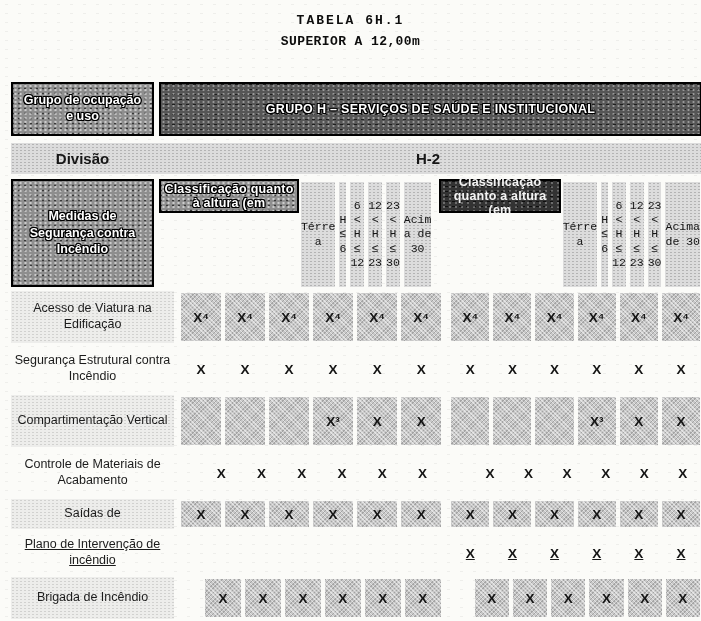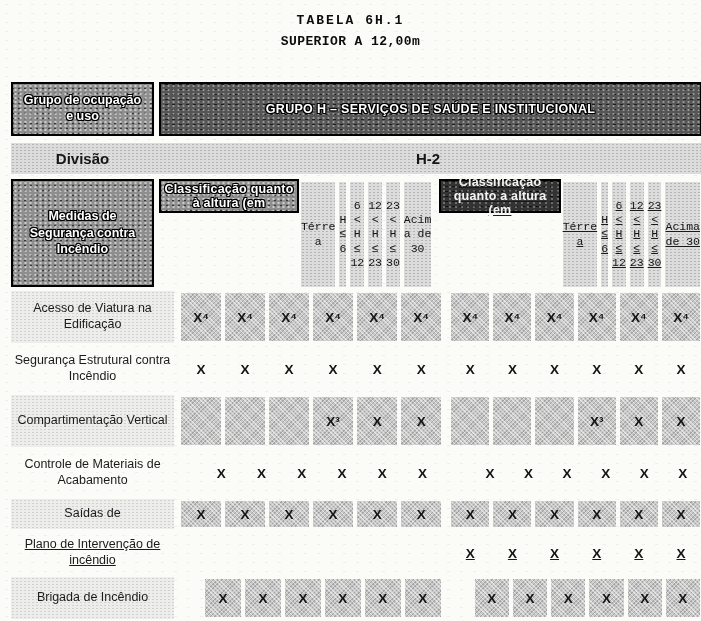--- a/index.html
+++ b/index.html
@@ -86,21 +86,21 @@
 
   
   .rowC{height:108px;margin-bottom:4px;}
   .measures-box{
     width:143px;flex-shrink:0;box-sizing:border-box;border:2px solid #000;
     display:flex;align-items:center;justify-content:center;text-align:center;
     font-size:12.5px;line-height:1.35;padding:0 8px;
   }
   .section{display:flex;flex-direction:row;}
   .section-a{flex:278;margin-left:5px;}
-  .section-b{flex:266;margin-left:6px;text-decoration:underline;}
+  .section-b{flex:266;margin-left:6px;}
   .band{
     height:34px;box-sizing:border-box;border:2px solid #000;
     display:flex;align-items:center;justify-content:center;text-align:center;
     font-size:12.5px;letter-spacing:.2px;
   }
   .band-h2{color:#f4f4f4;font-weight:bold;}
   .hcols{flex:1;display:flex;margin-top:3px;}
   .hcol{
     flex:1;margin:0 2px;white-space:pre-line;
     display:flex;align-items:center;justify-content:center;text-align:center;

